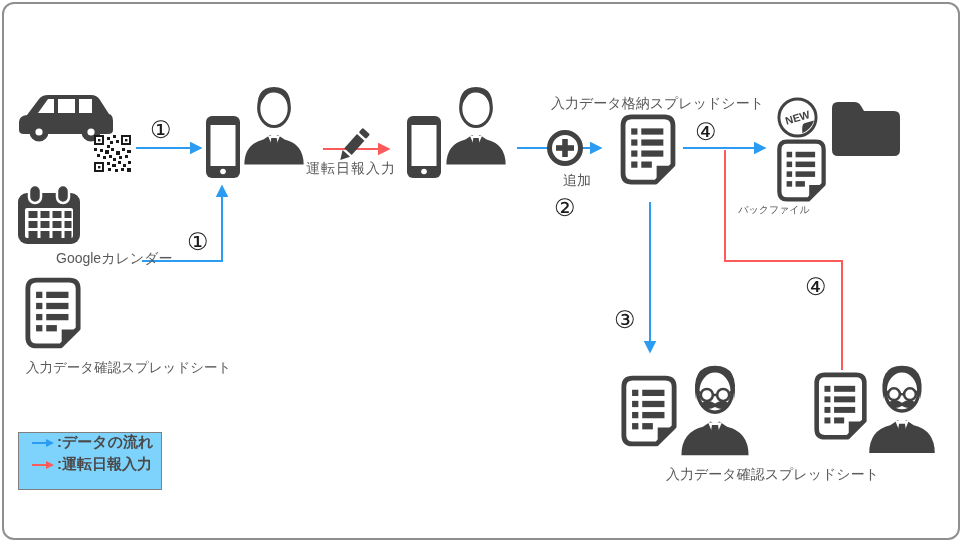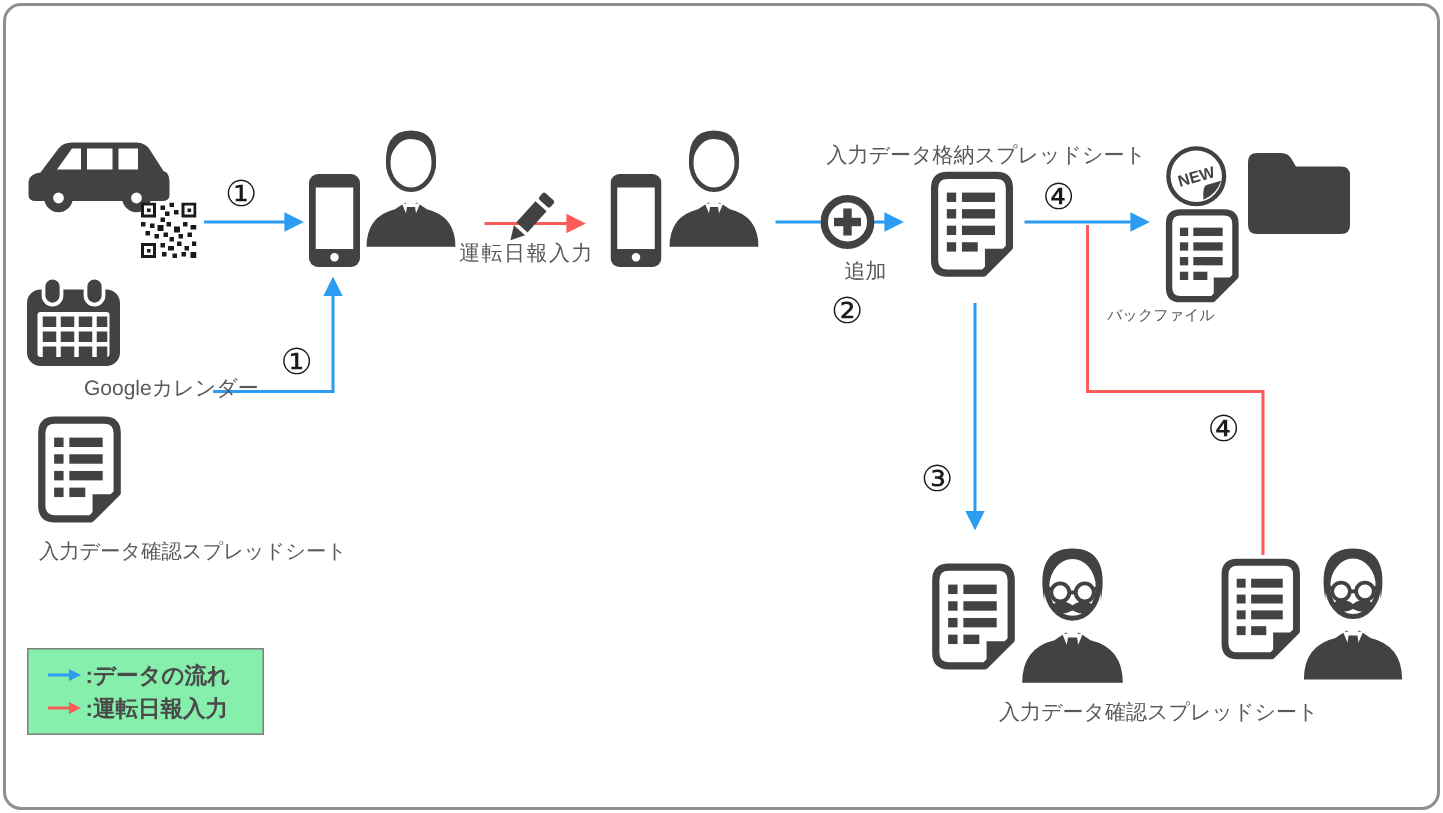--- a/index.html
+++ b/index.html
@@ -9,23 +9,23 @@
   }
   .frame{
     position:absolute;left:2px;top:2px;width:954px;height:534px;
     border:2.5px solid #8f8f8f;border-radius:12px;pointer-events:none;
   }
   .abs{position:absolute;}
   .lbl{position:absolute;color:#595959;font-size:14px;white-space:nowrap;}
   .lbl.center{text-align:center;}
   .num{position:absolute;color:#1b1b1b;font-size:24px;line-height:1;font-weight:400;}
   .legend{
-    position:absolute;left:18px;top:432px;width:158px;height:58px;
-    border:1.5px solid #7f7f7f;background:#86efac;
-    display:flex;flex-direction:column;justify-content:center;gap:3px;padding-left:12px;box-sizing:border-box;
+    position:absolute;left:18px;top:432px;width:144px;height:58px;
+    border:1.5px solid #7f7f7f;background:#7dd3fc;
+    display:flex;flex-direction:column;gap:3px;padding-left:12px;box-sizing:border-box;
   }
   .legend-row{display:flex;align-items:center;gap:2px;}
   .legend-row .txt{font-weight:bold;color:#4a4a4a;font-size:15px;}
   svg{display:block;}
   .connectors{position:absolute;left:0;top:0;}
 </style>
 </head>
 <body>
 
 <div class="canvas">

